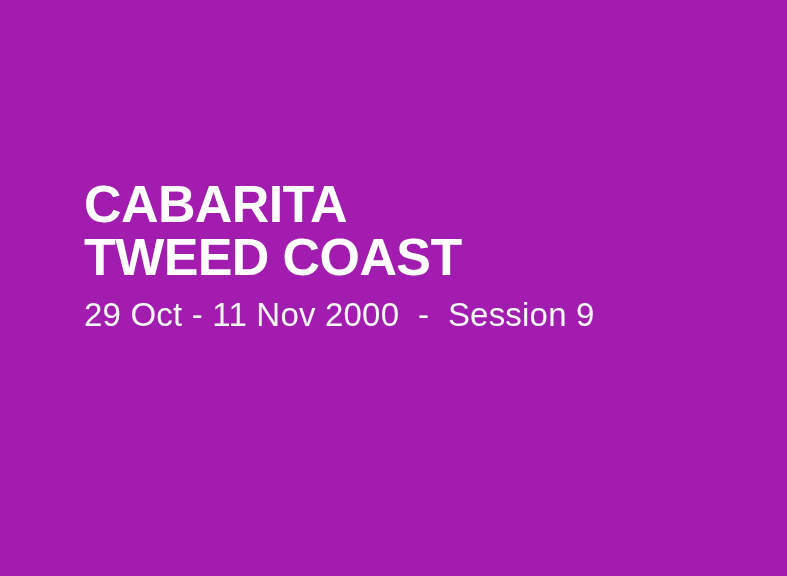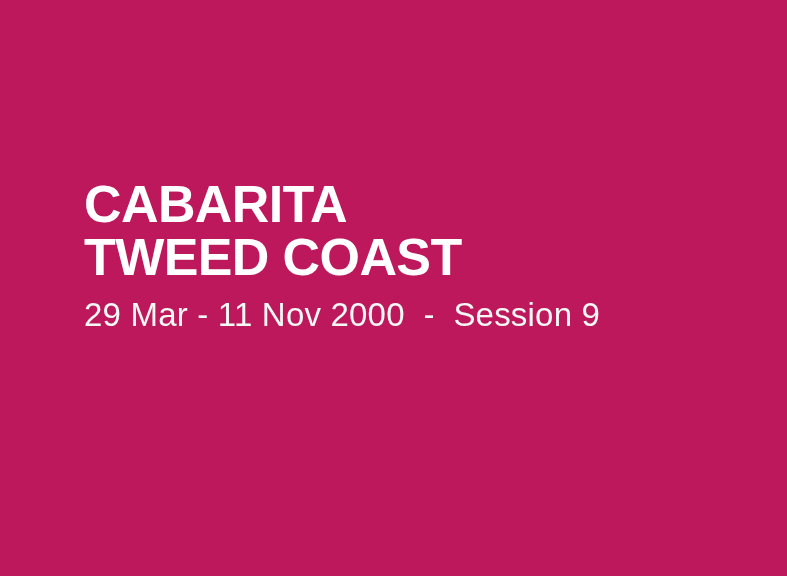--- a/index.html
+++ b/index.html
@@ -13,21 +13,21 @@
     height: 576px;
     overflow: hidden;
     font-family: "Liberation Sans", sans-serif;
     background: #55906e;
   }
 
   .slide {
     position: relative;
     width: 787px;
     height: 576px;
-    background: #be185d;
+    background: #a21caf;
     box-sizing: border-box;
     overflow: hidden;
   }
 
   .title-block {
     position: absolute;
     left: 84px;
     top: 178px;
     width: 660px;
   }
@@ -68,17 +68,17 @@
 
 <div class="slide">
 
   <div class="title-block">
 
     <h1 class="headline">
       <span class="headline-line">CABARITA</span>
       <span class="headline-line">TWEED COAST</span>
     </h1>
 
-    <p class="subtitle">29 Mar - 11 Nov 2000  -  Session 9</p>
+    <p class="subtitle">29 Oct - 11 Nov 2000  -  Session 9</p>
 
   </div>
 
 </div>
 
 </body></html>

